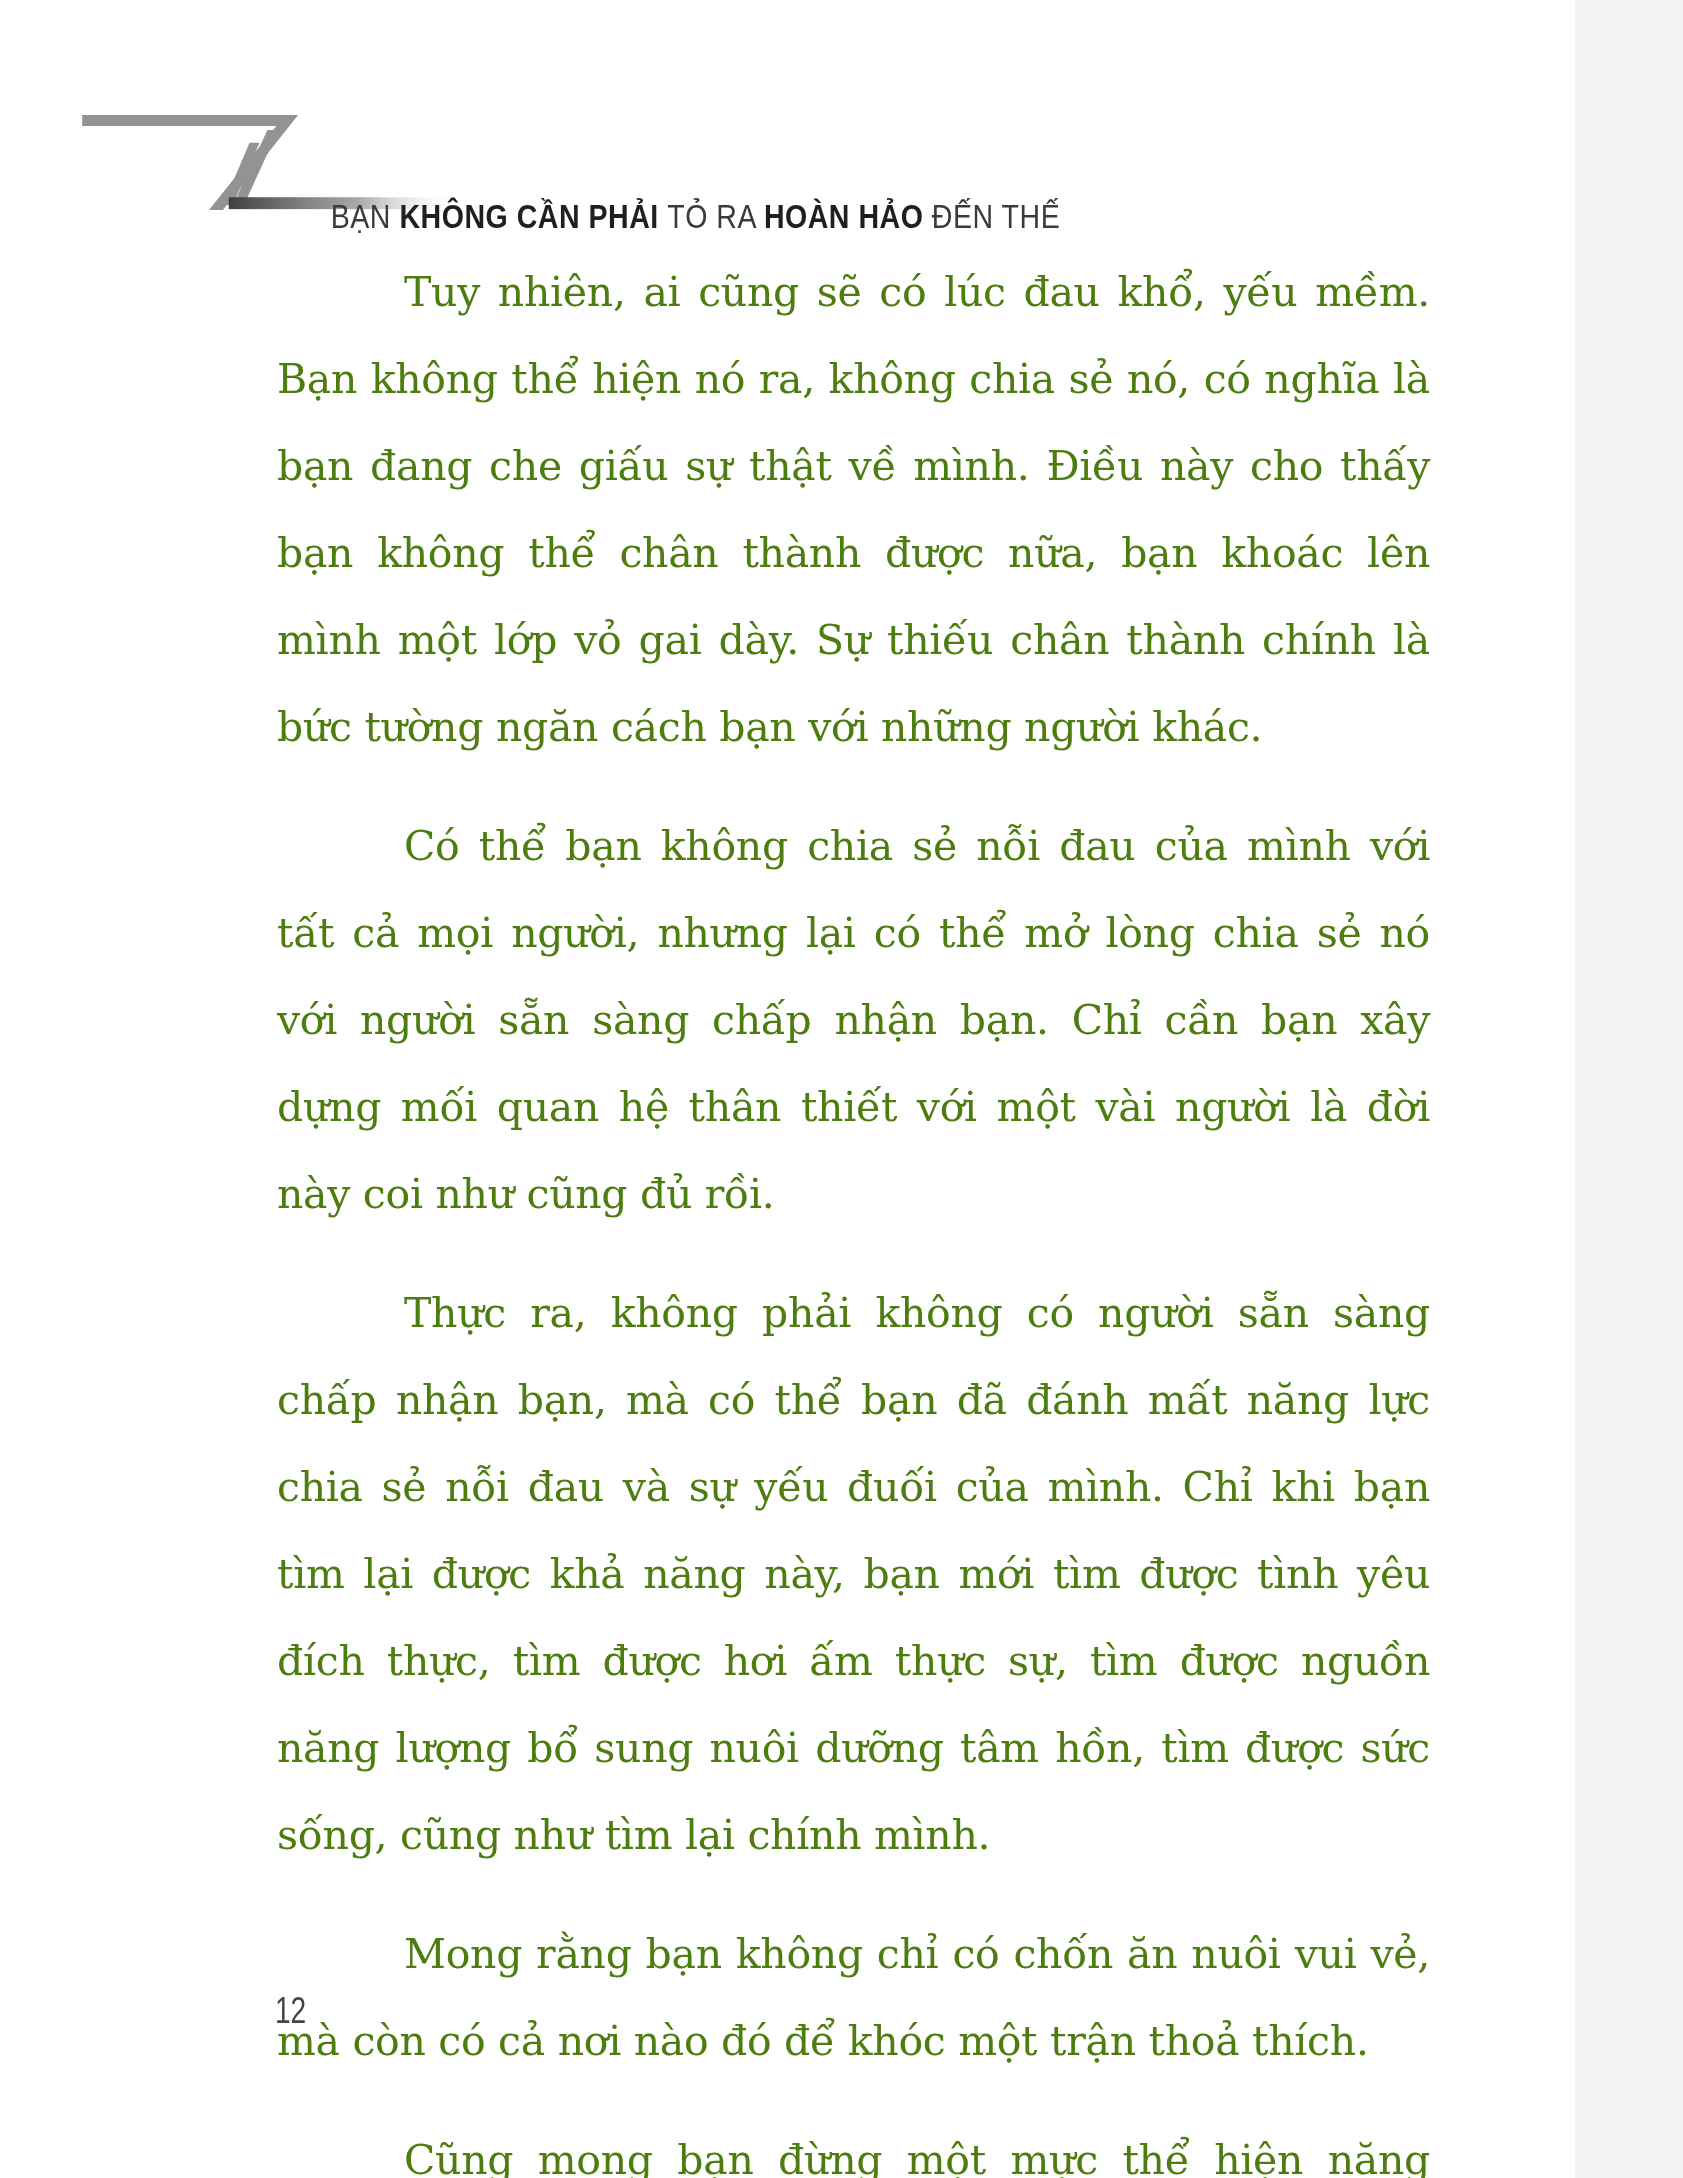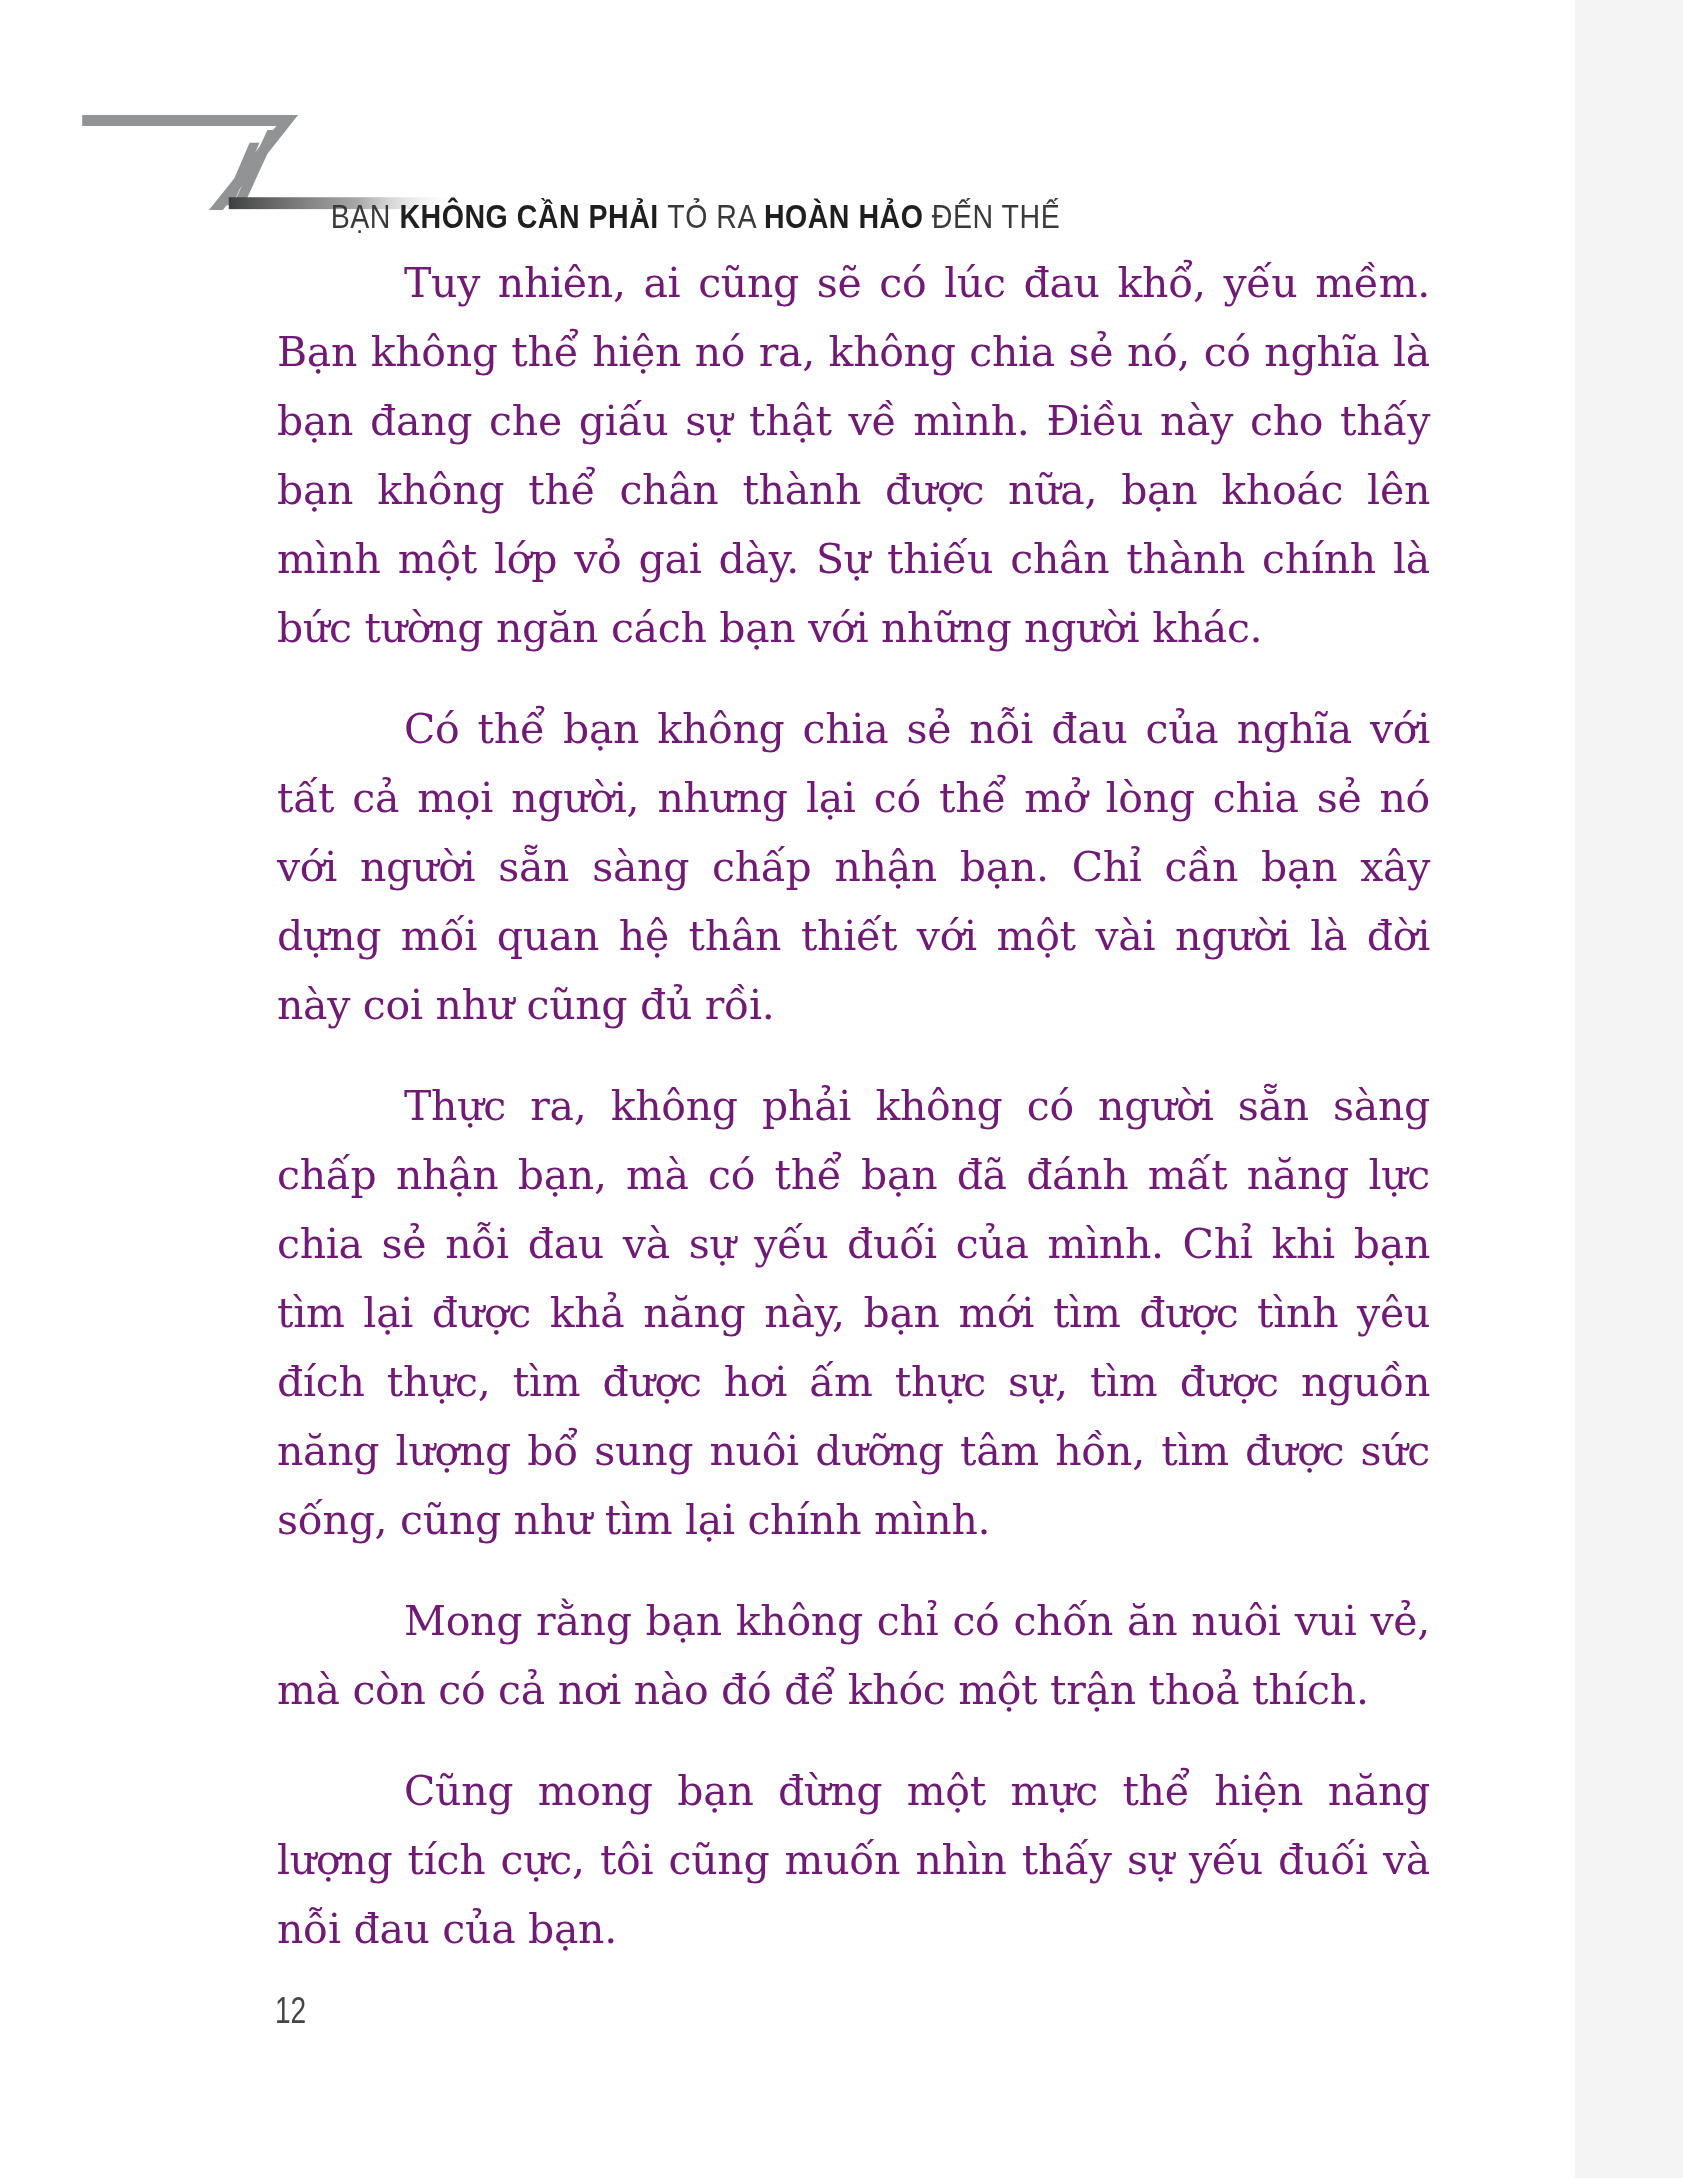--- a/index.html
+++ b/index.html
@@ -37,23 +37,23 @@
   
   .content {
     position: absolute;
     left: 277px; top: 249px;
     width: 1153px;
   }
   .content p {
     margin: 0 0 32px 0;
     font-family: "DejaVu Serif", "Liberation Serif", serif;
     font-size: 41px;
-    line-height: 69px;
+    line-height: 87px;
     letter-spacing: -0.3px;
-    color: #701a75;
+    color: #4d7c0f;
     text-align: justify;
     text-indent: 127px;
   }
   
   .page-number {
     position: absolute;
     left: 275px; top: 1990px;
     font-size: 36px;
     font-weight: 400;
     color: #454545;
@@ -83,21 +83,21 @@
 
     <rect x="231" y="199" width="236" height="12" fill="url(#fadeBar)"></rect>
   </svg>
 
   <div class="header-title">
     <span class="seg-light">BẠN </span><span class="seg-bold">KHÔNG CẦN PHẢI </span><span class="seg-light">TỎ RA </span><span class="seg-bold">HOÀN HẢO </span><span class="seg-light">ĐẾN THẾ</span>
   </div>
 
   <main class="content">
     <p>Tuy nhiên, ai cũng sẽ có lúc đau khổ, yếu mềm. Bạn không thể hiện nó ra, không chia sẻ nó, có nghĩa là bạn đang che giấu sự thật về mình. Điều này cho thấy bạn không thể chân thành được nữa, bạn khoác lên mình một lớp vỏ gai dày. Sự thiếu chân thành chính là bức tường ngăn cách bạn với những người khác.</p>
-    <p>Có thể bạn không chia sẻ nỗi đau của nghĩa với tất cả mọi người, nhưng lại có thể mở lòng chia sẻ nó với người sẵn sàng chấp nhận bạn. Chỉ cần bạn xây dựng mối quan hệ thân thiết với một vài người là đời này coi như cũng đủ rồi.</p>
+    <p>Có thể bạn không chia sẻ nỗi đau của mình với tất cả mọi người, nhưng lại có thể mở lòng chia sẻ nó với người sẵn sàng chấp nhận bạn. Chỉ cần bạn xây dựng mối quan hệ thân thiết với một vài người là đời này coi như cũng đủ rồi.</p>
     <p>Thực ra, không phải không có người sẵn sàng chấp nhận bạn, mà có thể bạn đã đánh mất năng lực chia sẻ nỗi đau và sự yếu đuối của mình. Chỉ khi bạn tìm lại được khả năng này, bạn mới tìm được tình yêu đích thực, tìm được hơi ấm thực sự, tìm được nguồn năng lượng bổ sung nuôi dưỡng tâm hồn, tìm được sức sống, cũng như tìm lại chính mình.</p>
     <p>Mong rằng bạn không chỉ có chốn ăn nuôi vui vẻ, mà còn có cả nơi nào đó để khóc một trận thoả thích.</p>
     <p>Cũng mong bạn đừng một mực thể hiện năng lượng tích cực, tôi cũng muốn nhìn thấy sự yếu đuối và nỗi đau của bạn.</p>
   </main>
 
   <div class="page-number">12</div>
 
 </div>
 
 

